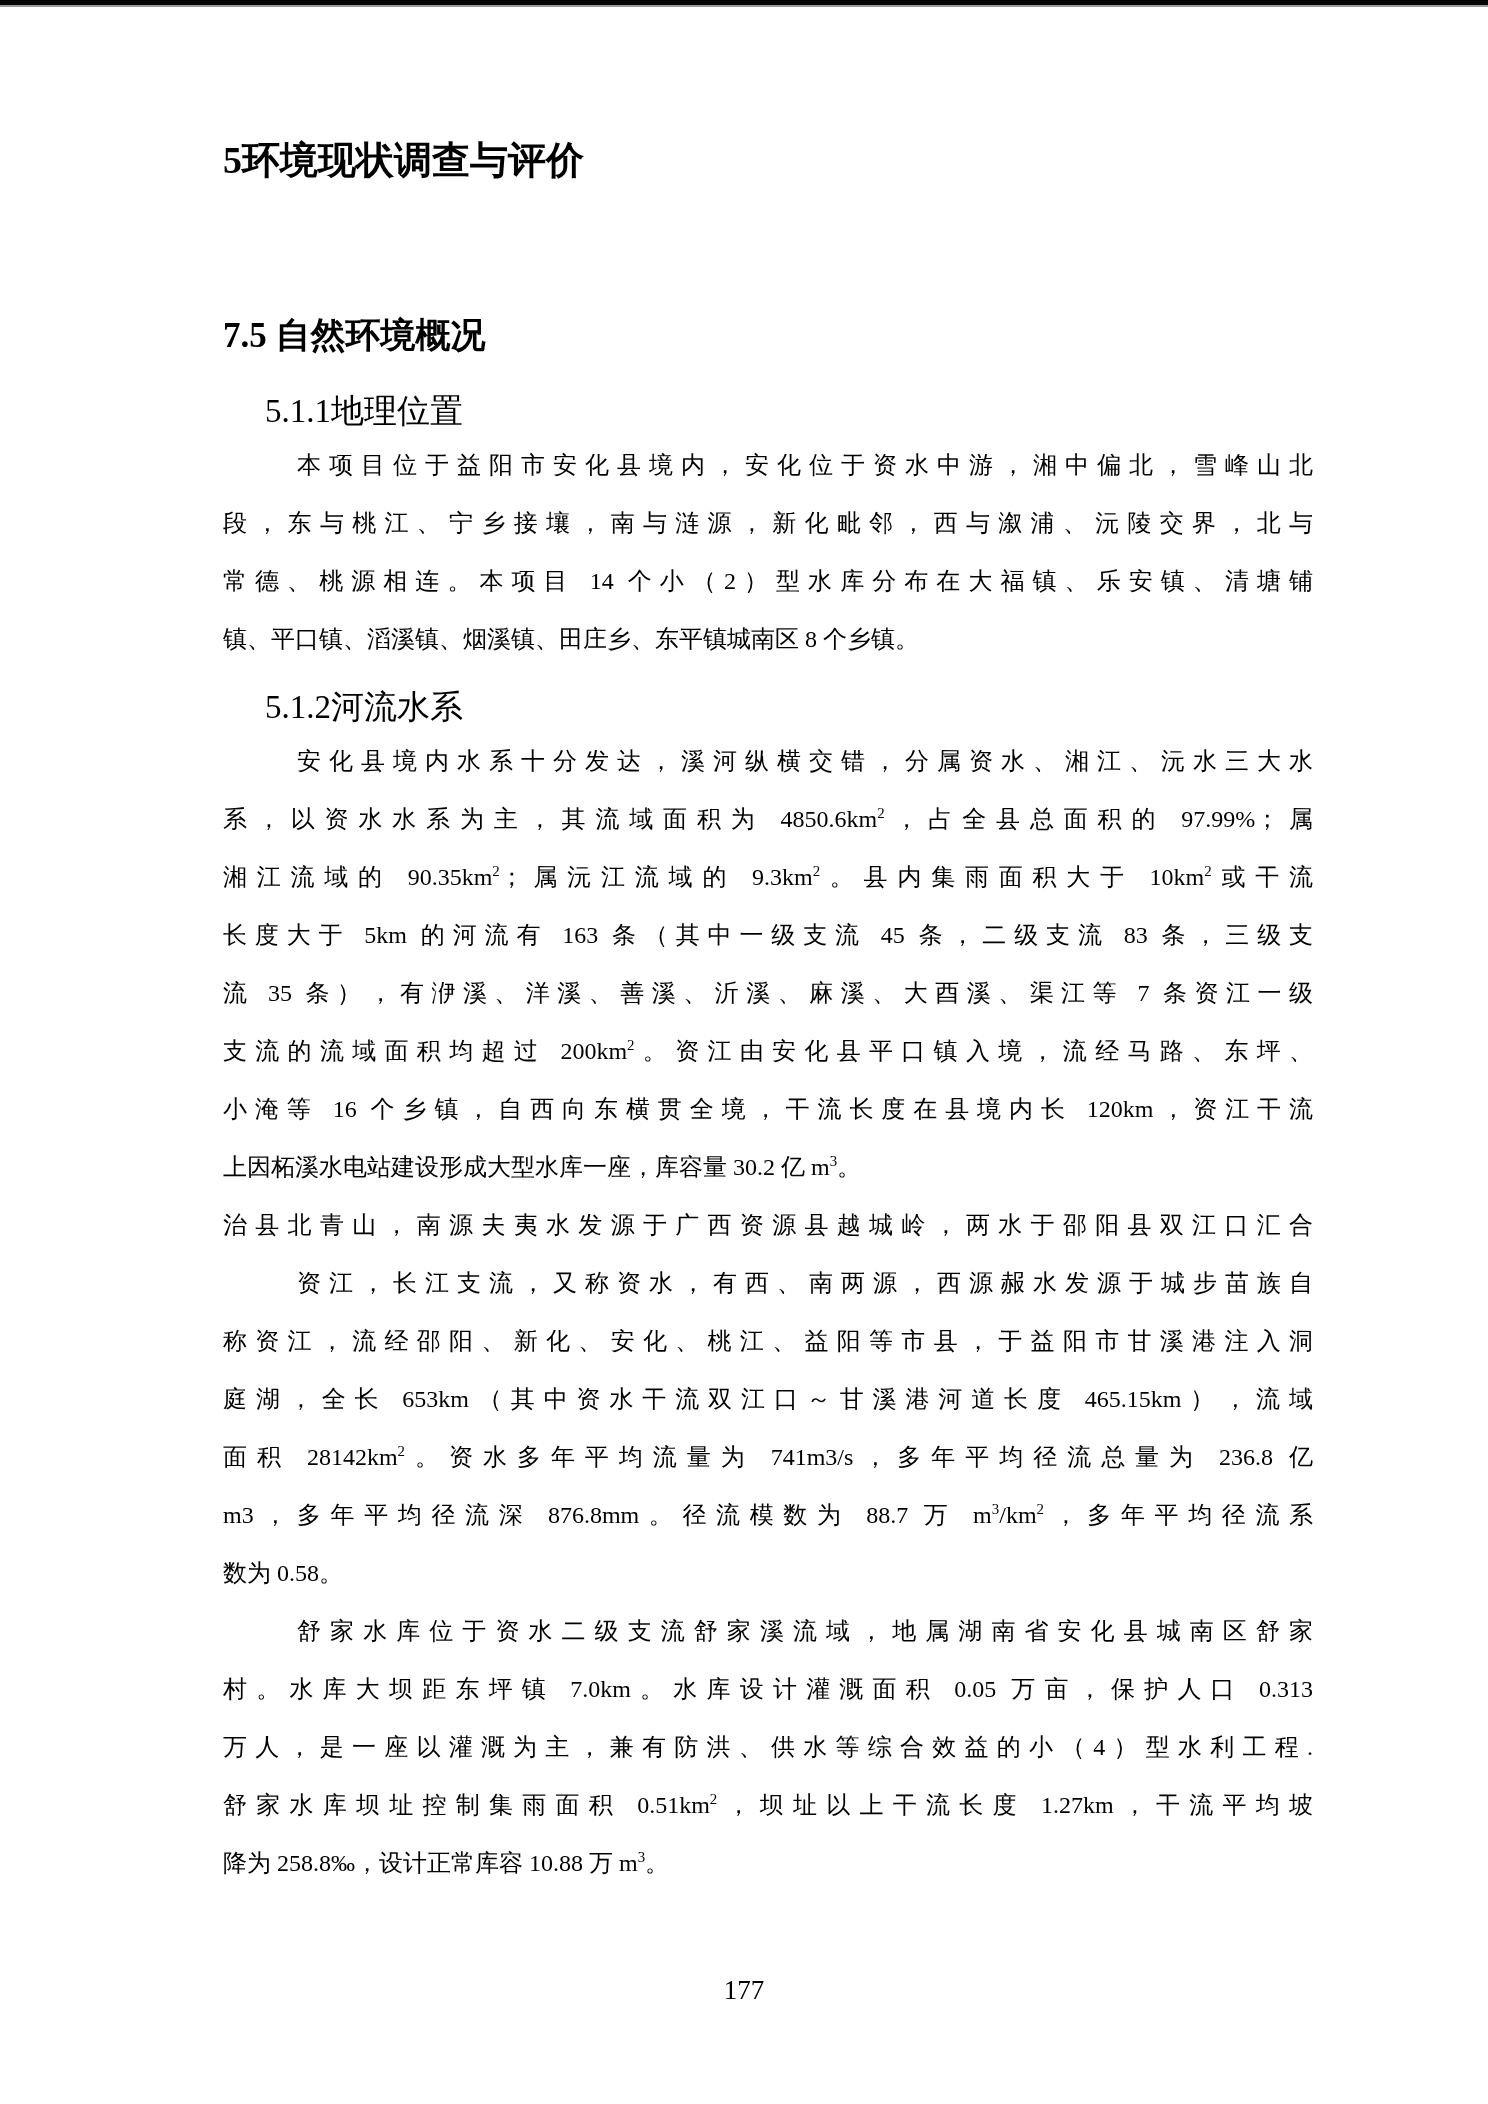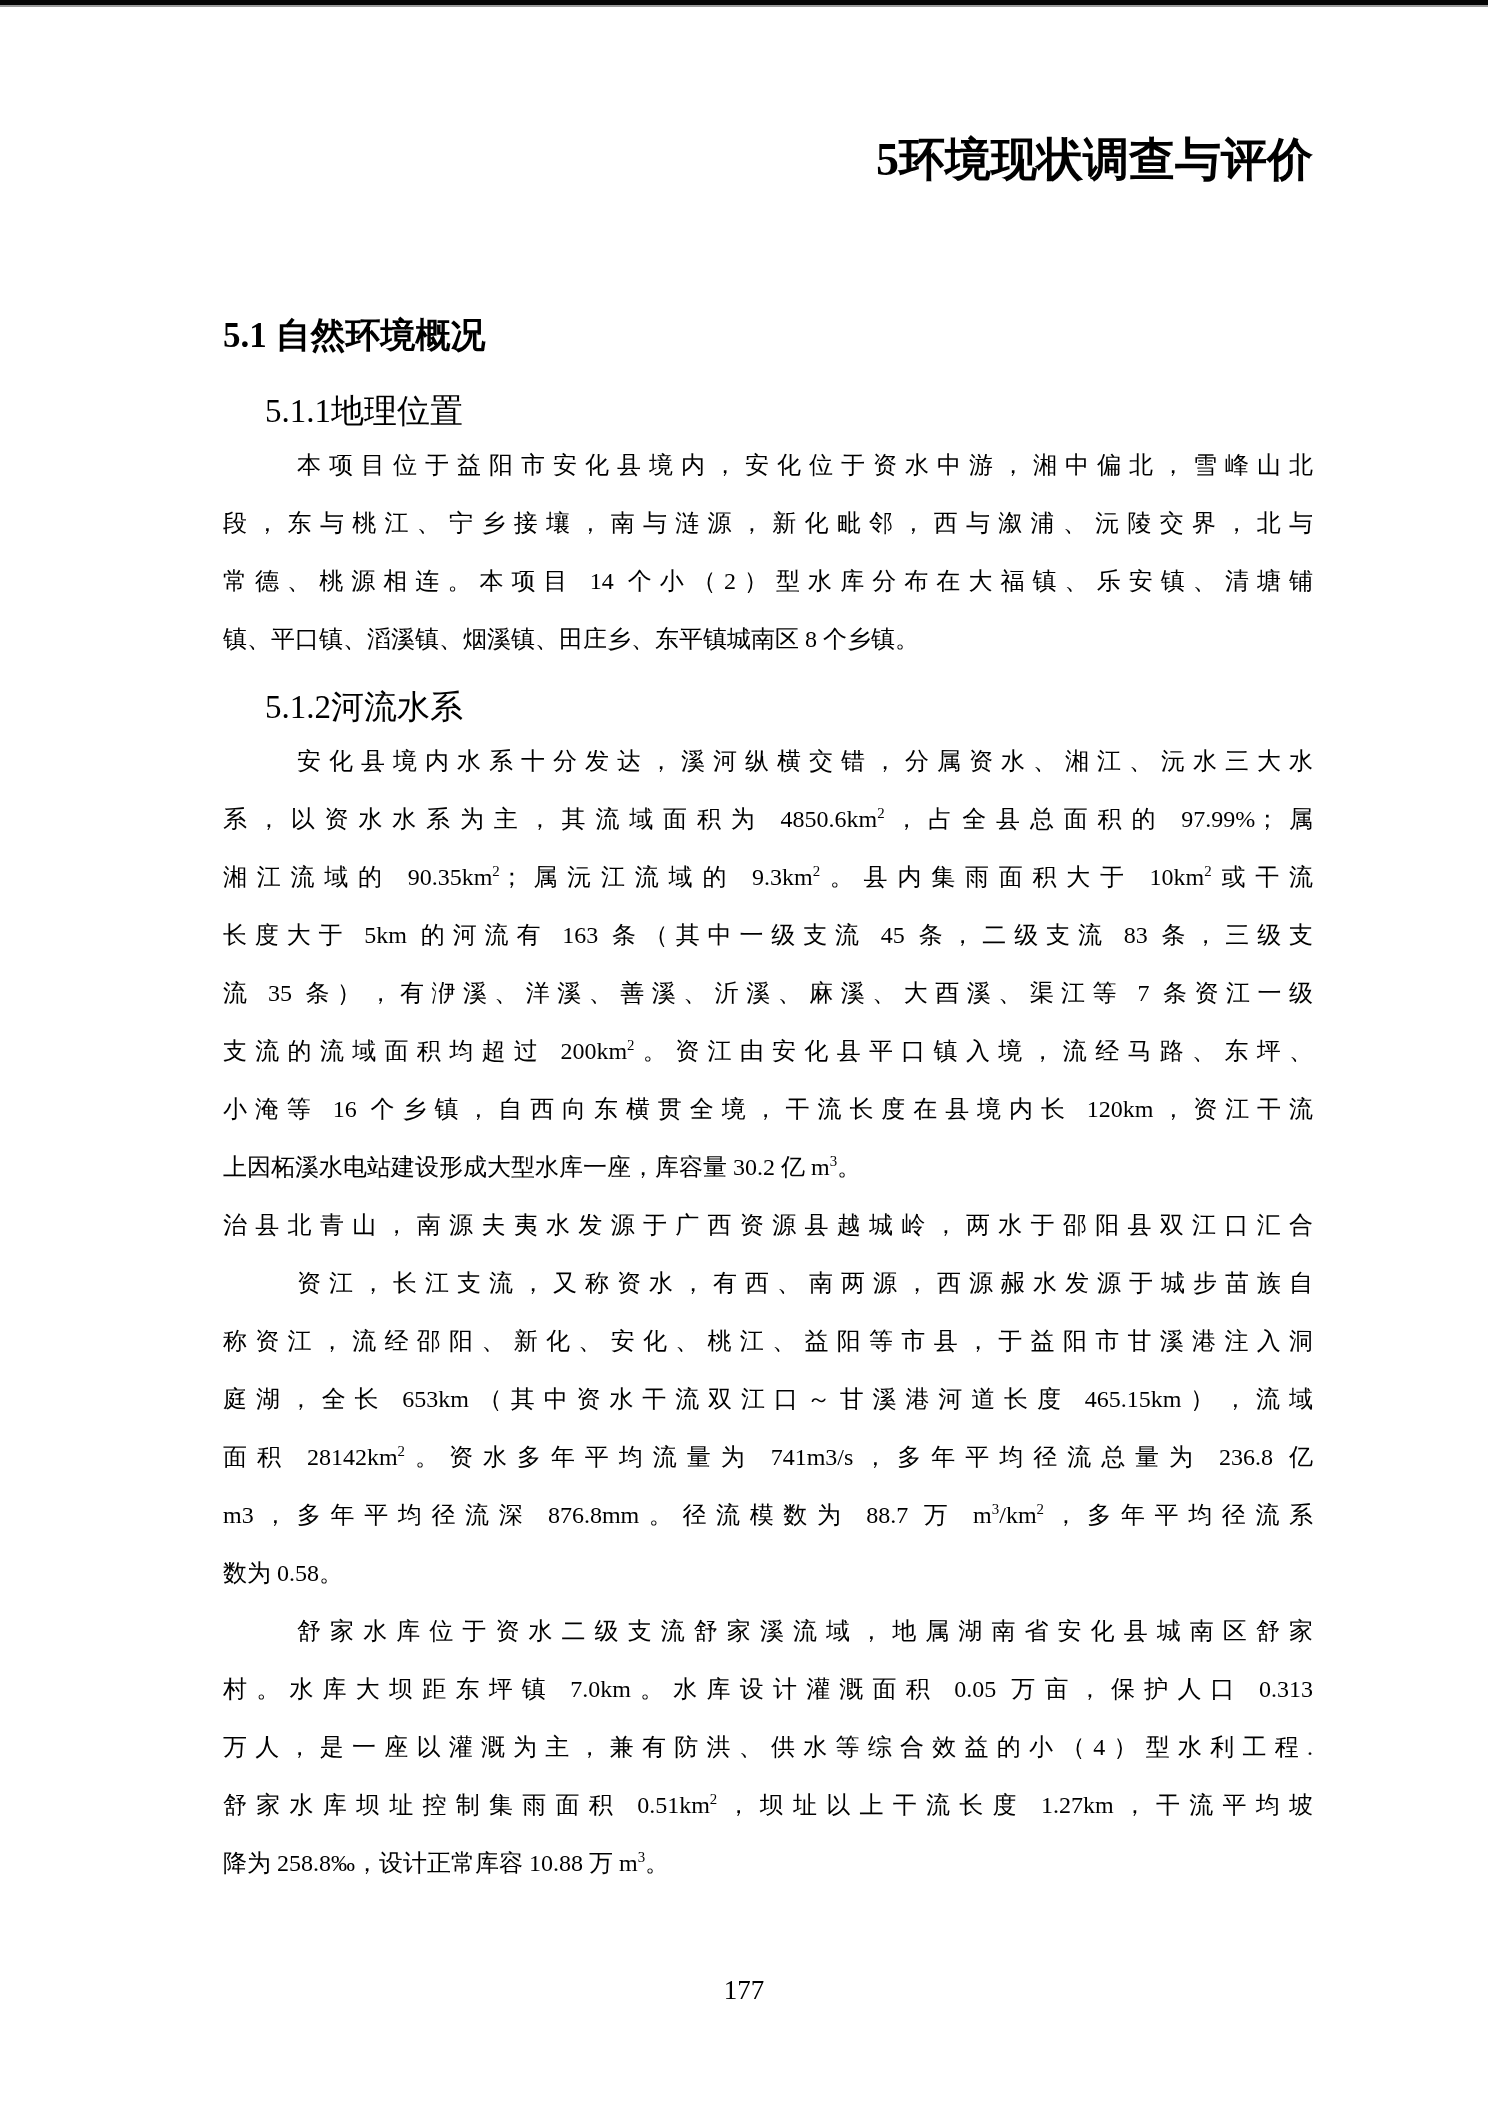--- a/index.html
+++ b/index.html
@@ -19,24 +19,24 @@
     border-bottom: 2px solid #9a9a9a;
   }
   .content {
     position: absolute;
     left: 223px;
     top: 0;
     width: 1090px;
   }
   .doc-title {
     margin: 138px 0 0 0;
-    font-size: 46px;
+    font-size: 38px;
     line-height: 44px;
     font-weight: 700;
-    text-align: right;
+    text-align: left;
     white-space: nowrap;
   }
   .blk-h2 {
     margin: 134px 0 0 0;
     font-size: 35px;
     line-height: 40px;
     font-weight: 700;
     white-space: nowrap;
   }
   .blk-h3 {
@@ -72,21 +72,21 @@
   }
 </style>
 </head>
 <body>
 
 <div class="page">
   <div class="top-edge"></div>
   <div class="content">
     <h1 class="doc-title">5环境现状调查与评价</h1>
     <main id="doc-blocks">
-        <div class="blk-h2">5.1 自然环境概况</div>
+        <div class="blk-h2">7.5 自然环境概况</div>
         <div class="blk-h3">5.1.1地理位置</div>
         <div class="para">
           <div class="line first">本项目位于益阳市安化县境内，安化位于资水中游，湘中偏北，雪峰山北</div>
           <div class="line">段，东与桃江、宁乡接壤，南与涟源，新化毗邻，西与溆浦、沅陵交界，北与</div>
           <div class="line">常德、桃源相连。本项目 14 个小（2）型水库分布在大福镇、乐安镇、清塘铺</div>
           <div class="line last">镇、平口镇、滔溪镇、烟溪镇、田庄乡、东平镇城南区 8 个乡镇。</div>
         </div>
         <div class="blk-h3">5.1.2河流水系</div>
         <div class="para">
           <div class="line first">安化县境内水系十分发达，溪河纵横交错，分属资水、湘江、沅水三大水</div>

